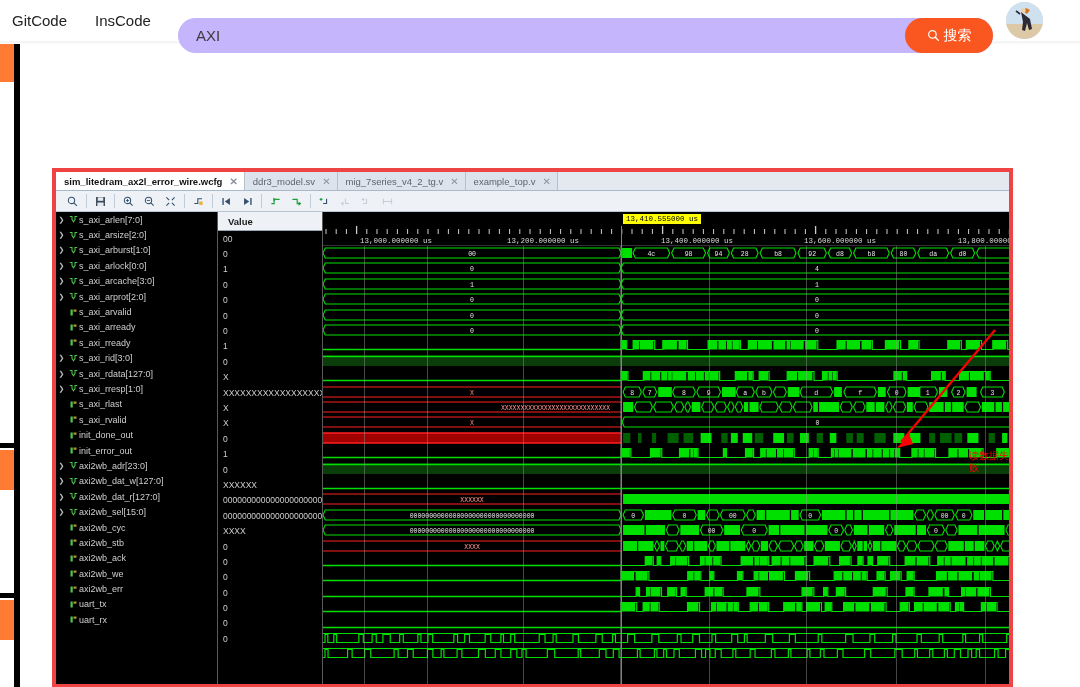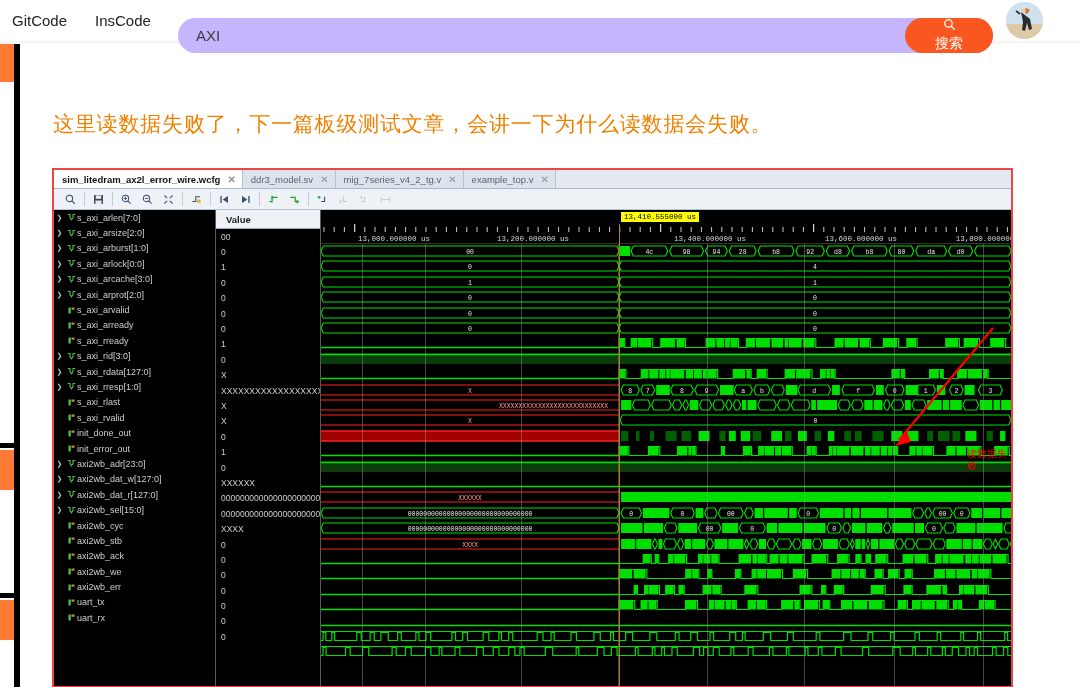--- a/index.html
+++ b/index.html
@@ -27,21 +27,21 @@
   }
   .searchwrap input {
     flex: 1; height: 33px; border: none; outline: none; background: transparent;
     font-size: 15px; color: #3b3b3b; padding-left: 18px;
     font-family: "Liberation Sans", sans-serif;
   }
   .searchbtn {
     position: absolute; right: 0; top: 0; height: 35px; width: 88px;
     background: #fa5720; border-radius: 18px; border: none; cursor: pointer;
     color: #fff; font-size: 14px; display: flex; align-items: center;
-    justify-content: center; gap: 4px; font-family: "Liberation Sans", sans-serif; flex-direction: column;
+    justify-content: center; gap: 4px; font-family: "Liberation Sans", sans-serif;
   }
   .searchbtn svg { display: block; }
   .avatar {
     position: absolute; left: 1006px; top: 2px; width: 37px; height: 37px;
     border-radius: 50%; overflow: hidden;
     background: linear-gradient(160deg,#cfe3f2 0%,#eadcc8 55%,#d9c7a8 100%);
   }
   .avatar svg { display: block; }
 
   .hdr-shadow {
@@ -59,21 +59,21 @@
   .article { position: absolute; left: 20px; top: 44px; width: 980px; height: 643px; background: #fff; }
   .hl-text {
     position: absolute; left: 33px; top: 66px; width: 900px;
     font-family: "Liberation Serif", serif;
     font-size: 21px; color: #f08000; letter-spacing: .8px; white-space: nowrap;
   }
 
   
   .viewer {
     position: absolute; left: 32px; top: 124px; width: 961px; height: 520px;
-    border: 2px solid #ef4444; background: #eef1f5; overflow: hidden;
+    border: 4px solid #ef4444; background: #eef1f5; overflow: hidden;
   }
   .tabbar {
     height: 19px; background: #e4e9f0; display: flex; align-items: stretch;
     border-bottom: 1px solid #a9b8cb;
   }
   .tab {
     display: flex; align-items: center; gap: 7px; padding: 0 6px 0 8px;
     font-size: 9.5px; color: #5a6470; background: #dde3ec;
     border-right: 1px solid #b6c1ce; cursor: pointer; white-space: nowrap;
   }
@@ -182,21 +182,20 @@
   <div class="leftrail">
     <div class="rail-orange" style="top:0;height:38px;"></div>
     <div class="rail-orange" style="top:406px;height:40px;"></div>
     <div class="rail-orange" style="top:556px;height:40px;"></div>
     <div class="rail-dark2" style="top:399px;"></div>
     <div class="rail-dark2" style="top:549px;"></div>
     <div class="rail-dark"></div>
   </div>
 
   <div class="article">
-    <div class="hl-text">这里读数据失败了，下一篇板级测试文章，会讲一下为什么读数据会失败。</div>
 
     <div class="viewer">
 
       <div class="tabbar">
         <div class="tab active">
           <span>sim_litedram_ax2l_error_wire.wcfg</span>
           <span class="x">✕</span>
         </div>
         <div class="tab">
           <span>ddr3_model.sv</span>
@@ -670,23 +669,23 @@
                 <line x1="615.0000000000001" x2="615.0000000000001" y1="3" y2="8" stroke="#cccccc" stroke-width="1"></line>
                 <line x1="625.2000000000002" x2="625.2000000000002" y1="3" y2="8" stroke="#cccccc" stroke-width="1"></line>
                 <line x1="635.4000000000002" x2="635.4000000000002" y1="3" y2="8" stroke="#cccccc" stroke-width="1"></line>
                 <line x1="645.6000000000003" x2="645.6000000000003" y1="3" y2="8" stroke="#cccccc" stroke-width="1"></line>
                 <line x1="655.8000000000003" x2="655.8000000000003" y1="3" y2="8" stroke="#cccccc" stroke-width="1"></line>
                 <line x1="666.0000000000003" x2="666.0000000000003" y1="3" y2="8" stroke="#cccccc" stroke-width="1"></line>
                 <line x1="676.2000000000004" x2="676.2000000000004" y1="3" y2="8" stroke="#cccccc" stroke-width="1"></line>
                 <line x1="686.4000000000004" x2="686.4000000000004" y1="3" y2="8" stroke="#cccccc" stroke-width="1"></line>
               </svg>
               <div class="tlabel" style="left: 39px;">13,000.000000 us</div>
-              <div class="tlabel" style="left: 178px;">13,200.000000 us</div>
-              <div class="tlabel" style="left: 355px; margin-top: 16px;">13,400.000000 us</div>
-              <div class="tlabel" style="left: 506px;">13,600.000000 us</div>
+              <div class="tlabel" style="left: 186px;">13,200.000000 us</div>
+              <div class="tlabel" style="left: 340px; margin-top: 16px;">13,400.000000 us</div>
+              <div class="tlabel" style="left: 483px;">13,600.000000 us</div>
               <div class="tlabel" style="left: 636.87px;">13,800.000000 us</div>
               <div class="cursorlabel" style="left: 300.08px;">13,410.555000 us</div>
               <div class="cursorline" style="left: 298.08px; top: 14px; height: 20px;"></div>
             </div>
           <div class="wavearea" id="wavearea">
               <div class="wrow" style="top: 0px;"><svg width="690" height="15.4">
                   <path d="M2.2 2H295.88L298.08 7L295.88 12H2.2L0 7Z" stroke="#00e000" fill="none" stroke-width="1.1"></path>
                   <text x="149.04" y="9.6" fill="#e8e8e8" font-size="6.5" text-anchor="middle" font-family="Liberation Mono, monospace">00</text>
                   <rect x="299.08" y="2" width="10" height="10" fill="#00e000"></rect>
                   <path d="M312.28 2H344.4759993016888L346.67599930168876 7L344.4759993016888 12H312.28L310.08 7Z" stroke="#00e000" fill="none" stroke-width="1.1"></path>

